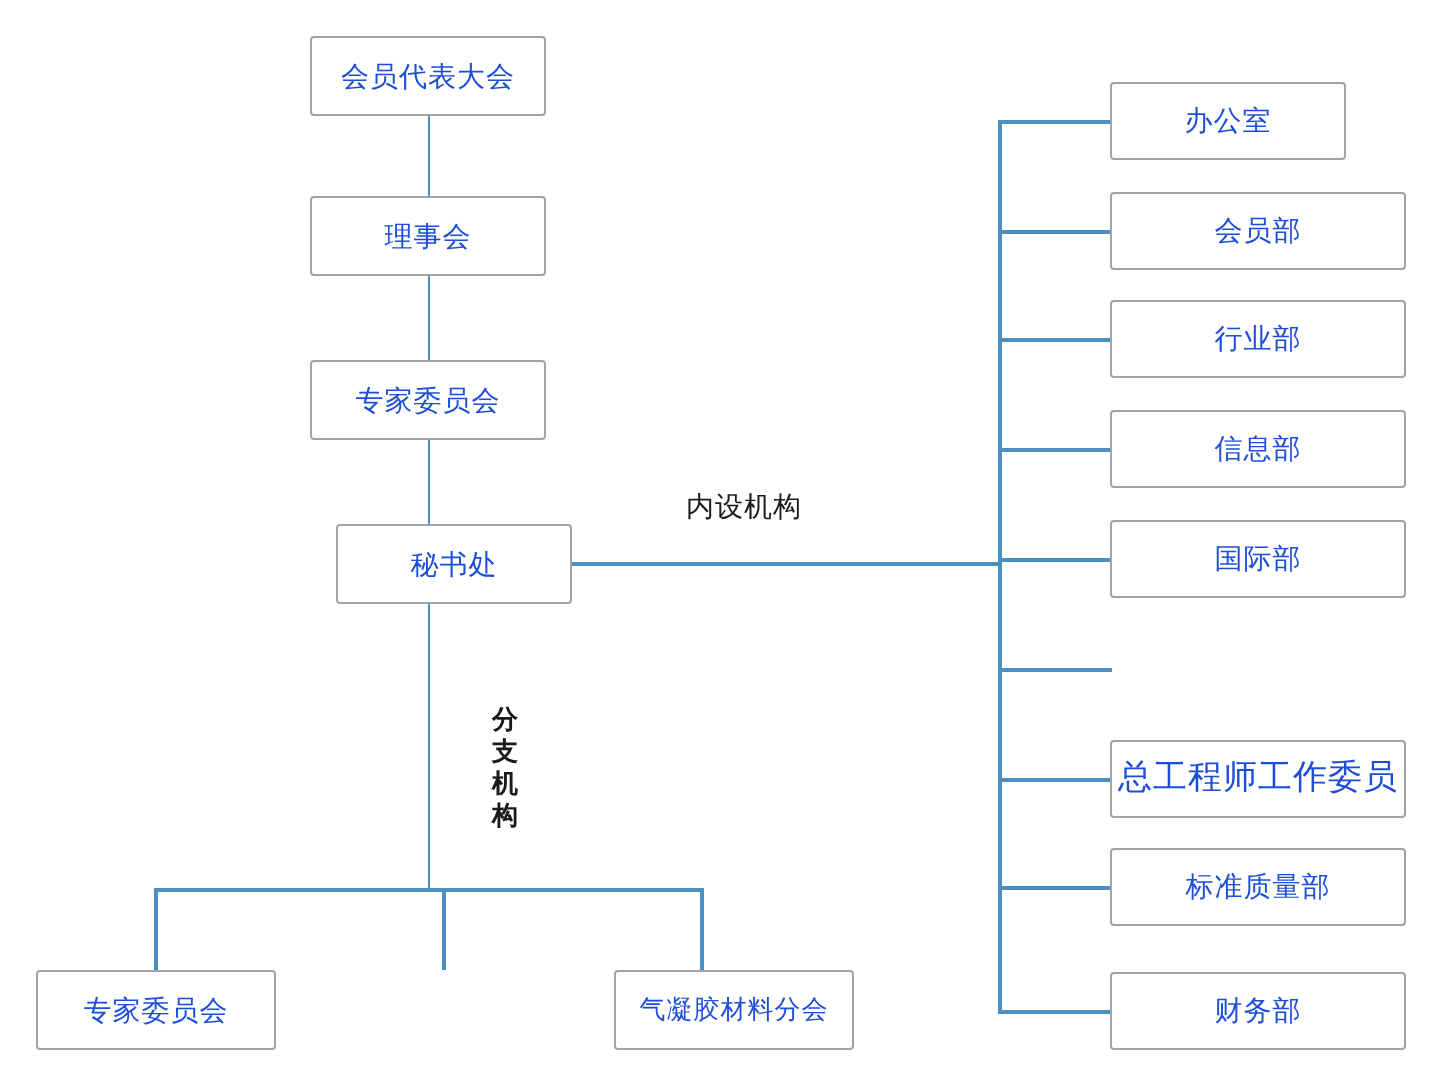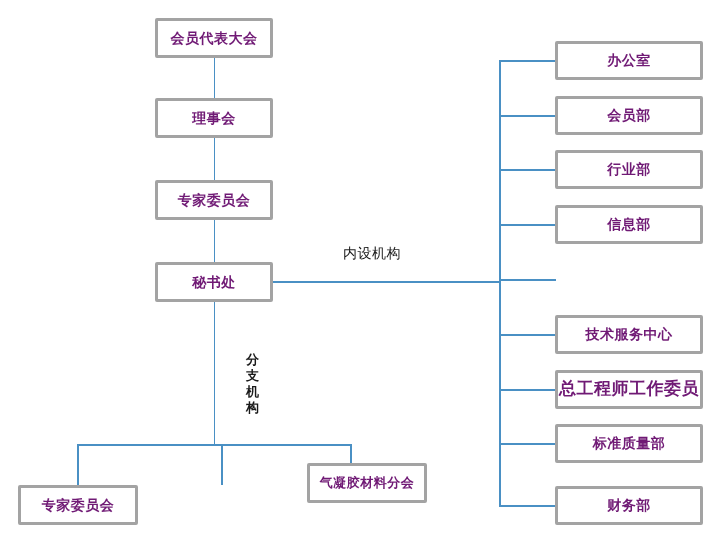--- a/index.html
+++ b/index.html
@@ -14,29 +14,29 @@
   #chart-canvas {
     position: relative;
     width: 720px;
     height: 535px;
     background: #ffffff;
     overflow: hidden;
   }
   .node-box {
     position: absolute;
     box-sizing: border-box;
-    border: 3px solid #a3a3a3;
+    border: 1px solid #a3a3a3;
     border-radius: 2px;
     background: #ffffff;
     display: flex;
     align-items: center;
     justify-content: center;
     font-size: 14px;
-    font-weight: bold;
-    color: #701a75;
+    font-weight: normal;
+    color: #1d4ed8;
     letter-spacing: 0.5px;
     line-height: 1.2;
     white-space: nowrap;
   }
   .conn {
     position: absolute;
     background: #4a90c4;
   }
   .conn-v { width: 1.5px; }
   .conn-h { height: 1.5px; }
@@ -84,31 +84,31 @@
   <div class="conn conn-h" style="left:499px; top:505px; width:57px;"></div>
 
   <div class="conn conn-h" style="left:77px; top:444px; width:274px;"></div>
   <div class="conn conn-v" style="left:77px; top:444px; height:41px;"></div>
   <div class="conn conn-v" style="left:221px; top:444px; height:41px;"></div>
   <div class="conn conn-v" style="left:350px; top:444px; height:41px;"></div>
 
   <div class="node-box" style="left:155px; top:18px; width:118px; height:40px;">会员代表大会</div>
   <div class="node-box" style="left:155px; top:98px; width:118px; height:40px;">理事会</div>
   <div class="node-box" style="left:155px; top:180px; width:118px; height:40px;">专家委员会</div>
-  <div class="node-box" style="left:155px; top:262px; width:118px; height:40px;">秘书处</div>
+  <div class="node-box" style="left:168px; top:262px; width:118px; height:40px;">秘书处</div>
 
   <div class="group-label" style="left:343px; top:245px;">内设机构</div>
 
   <div class="group-label-vertical" style="left:243px; top:352px;">分支机构</div>
 
-  <div class="node-box" style="left:555px; top:41px; width:148px; height:39px;text-align:center;">办公室</div>
+  <div class="node-box" style="left:555px; top:41px; width:118px; height:39px;text-align:center;">办公室</div>
   <div class="node-box" style="left:555px; top:96px; width:148px; height:39px;">会员部</div>
   <div class="node-box" style="left:555px; top:150px; width:148px; height:39px;">行业部</div>
   <div class="node-box" style="left:555px; top:205px; width:148px; height:39px;">信息部</div>
-  <div class="node-box" style="left:555px; top:315px; width:148px; height:39px;">技术服务中心</div>
+  <div class="node-box" style="left:555px; top:260px; width:148px; height:39px;">国际部</div>
   <div class="node-box" style="left:555px; top:370px; width:148px; height:39px; font-size:17px;">总工程师工作委员</div>
   <div class="node-box" style="left:555px; top:486px; width:148px; height:39px;">财务部</div>
   <div class="node-box" style="left:555px; top:424px; width:148px; height:39px;">标准质量部</div>
 
   <div class="node-box" style="left:18px; top:485px; width:120px; height:40px;">专家委员会</div>
-  <div class="node-box" style="left:307px; top:463px; width:120px; height:40px; font-size:13px;">气凝胶材料分会</div>
+  <div class="node-box" style="left:307px; top:485px; width:120px; height:40px; font-size:13px;">气凝胶材料分会</div>
 
 </div>
 
 </body></html>

